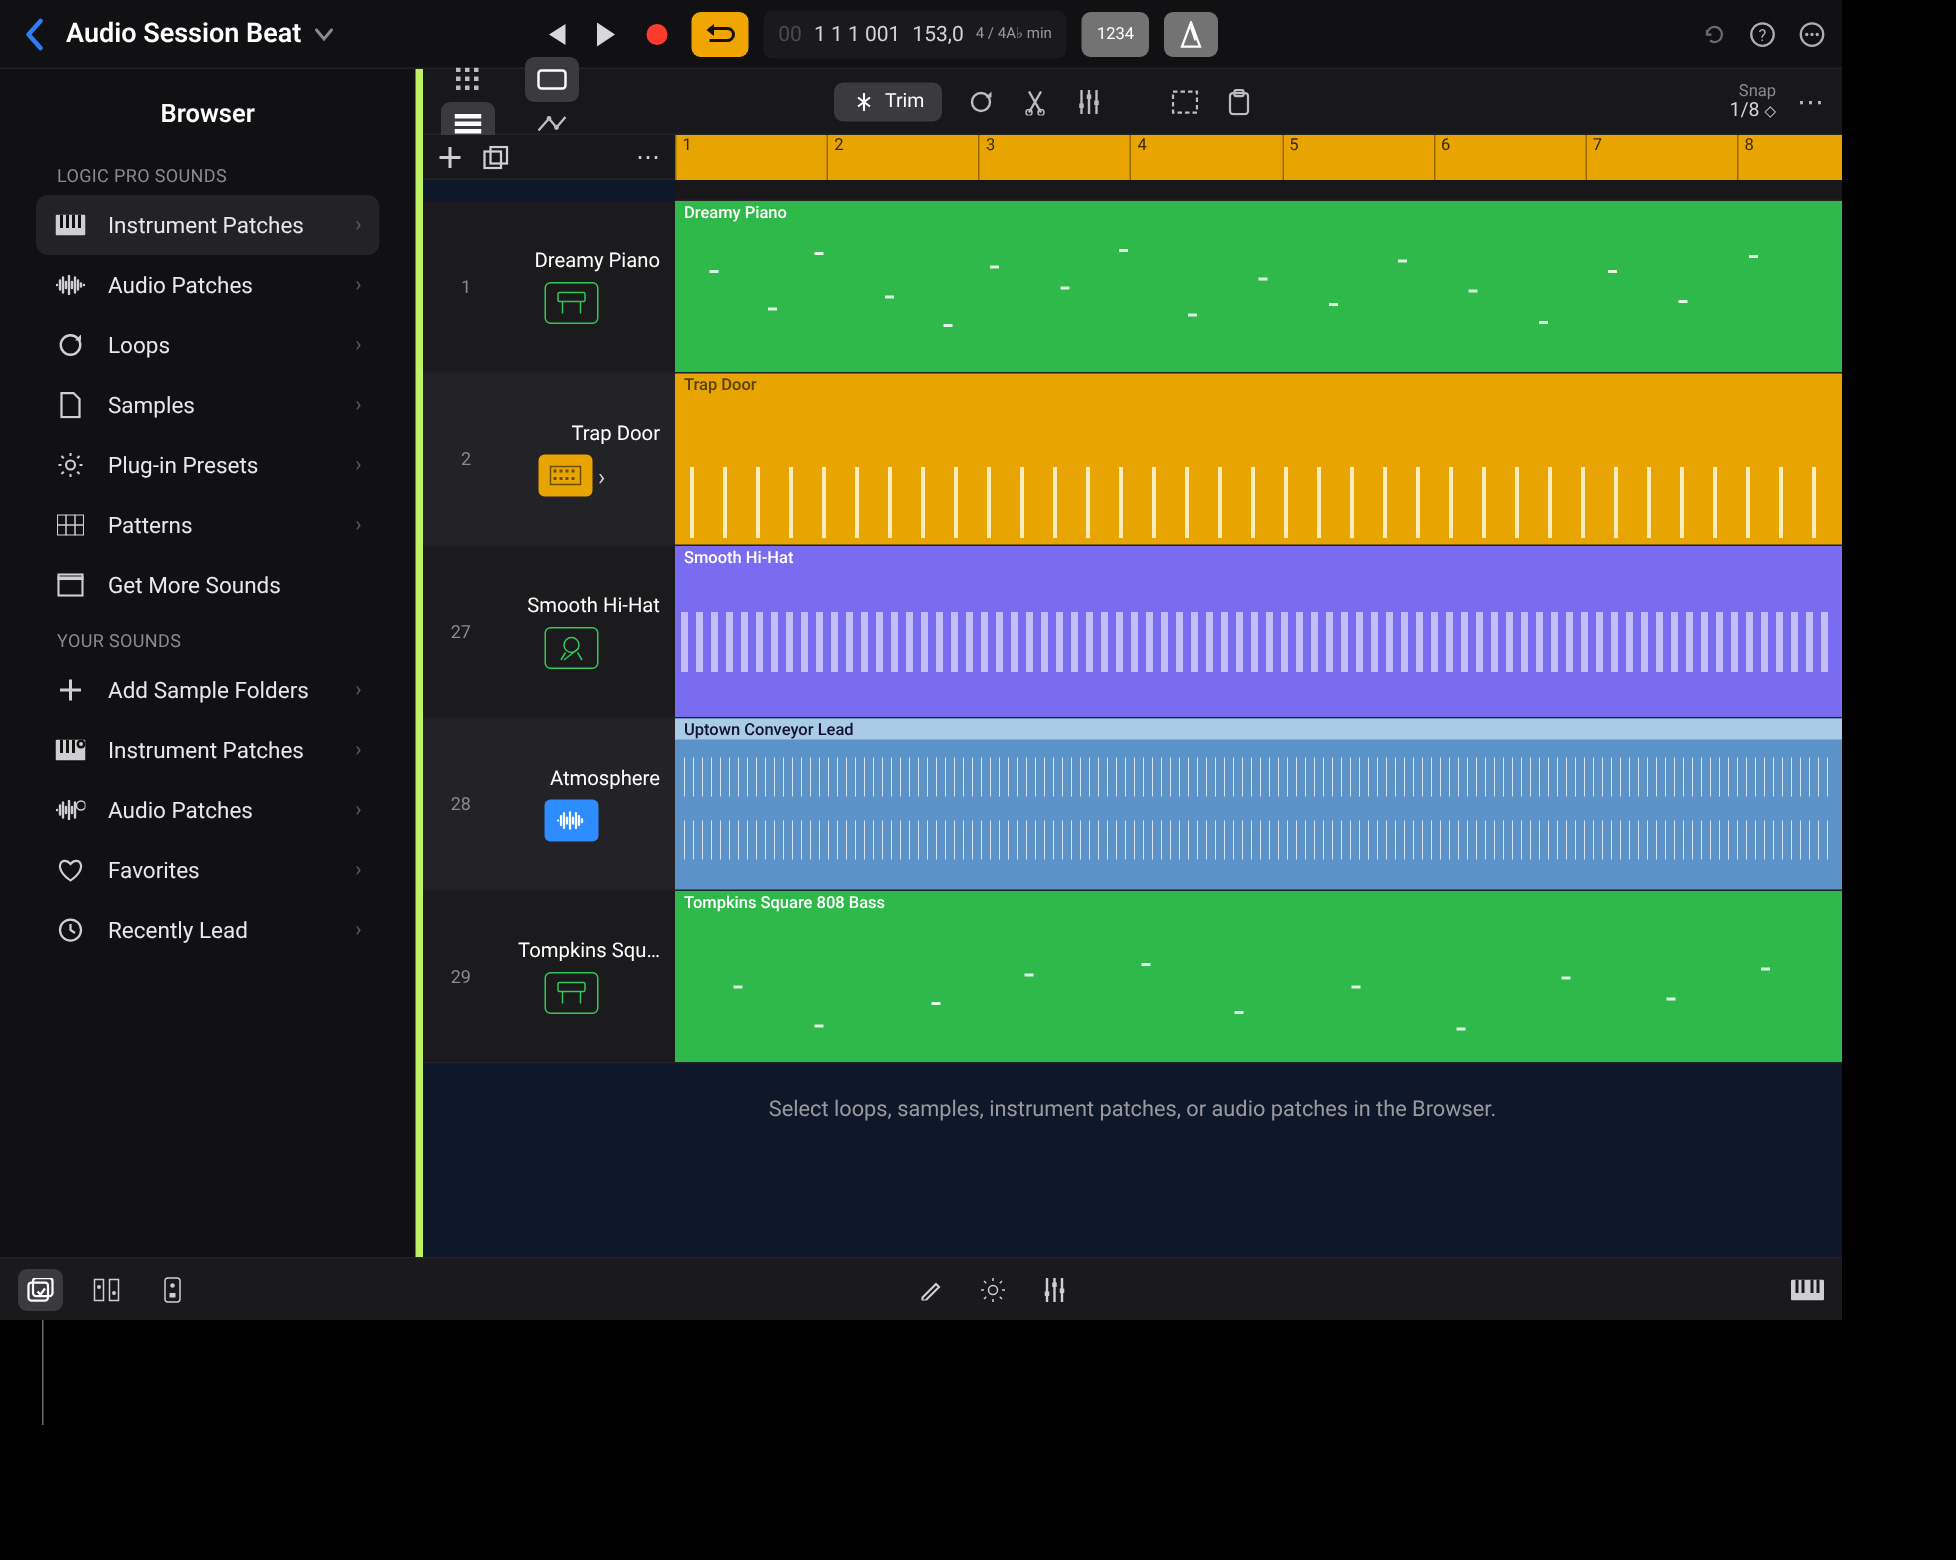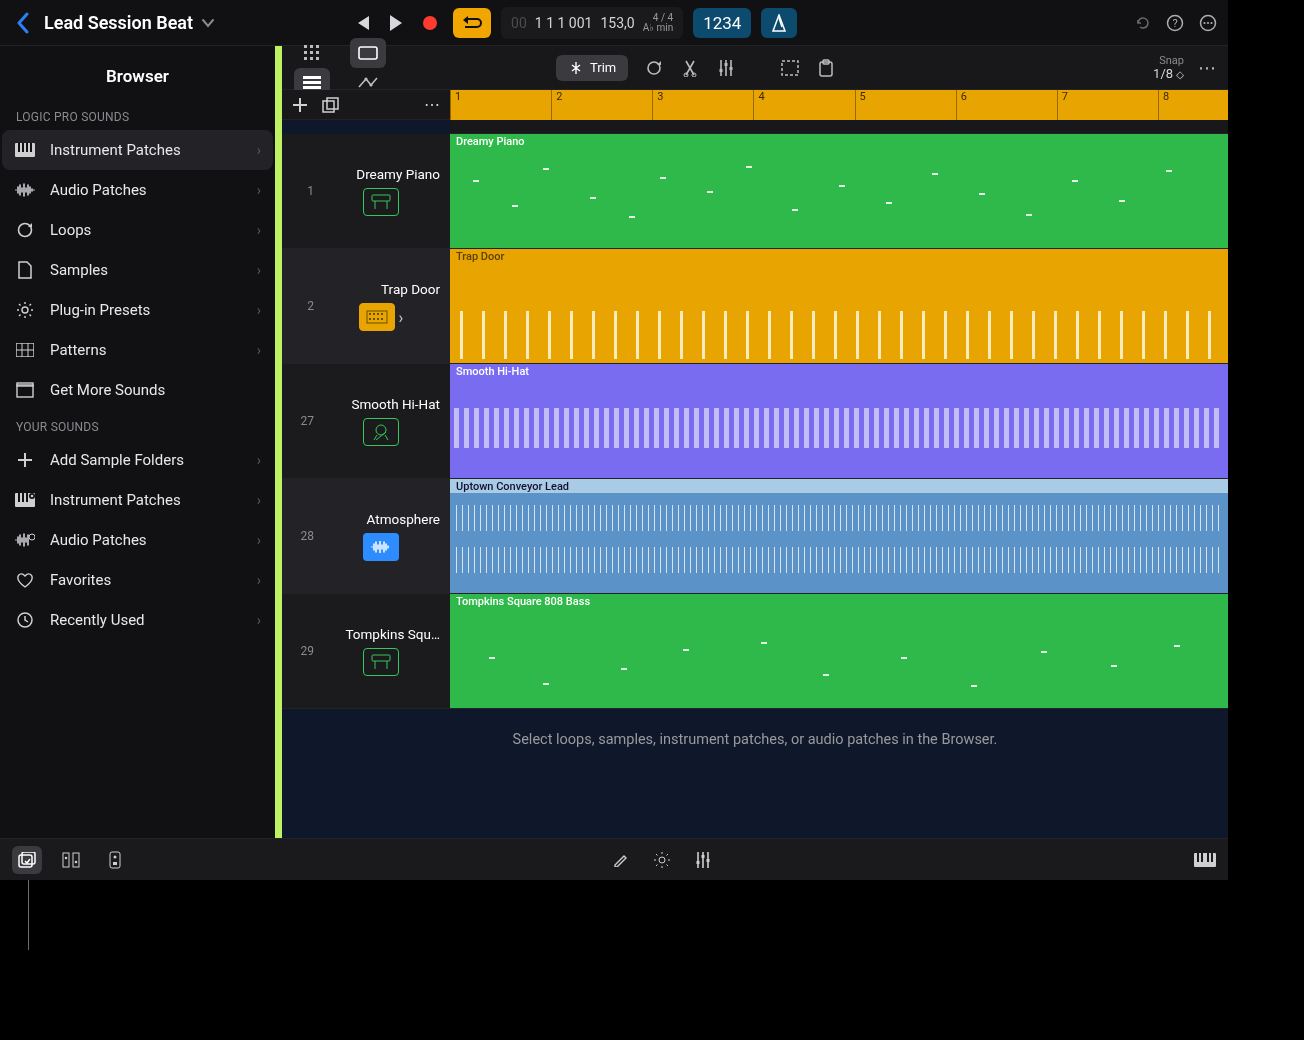--- a/index.html
+++ b/index.html
@@ -10,35 +10,35 @@
   .back-chevron { color:#2d7ff9; font-size:22px; padding:0 6px; cursor:pointer;}
   .proj-title { color:#fff; font-size:18px; font-weight:600; margin-left:8px;}
   .title-chevron { color:#8a8a8f; font-size:12px; margin-left:8px;}
   .transport-spacer{flex:0 0 130px;}
   .transport { display:flex; align-items:center; gap:0;}
   .t-btn { width:34px; height:32px; display:flex; align-items:center; justify-content:center; color:#d8d8dc; font-size:16px; cursor:pointer;}
   .t-rec { color:#ff3b30; font-size:18px;}
   .t-cycle { background:#f0a500; color:#111; border-radius:6px; width:38px; height:30px; display:flex; align-items:center;justify-content:center; margin-left:6px;}
   .lcd { background:#1a1a1d; border-radius:6px; height:32px; margin-left:10px; padding:0 10px; display:flex; align-items:center; gap:8px; color:#d4d4d8; font-size:14px;}
   .lcd .dim{color:#4b4b4f;}
-  .lcd .sig{font-size:10px; line-height:10px; color:#999; display:flex;flex-direction:column; align-items:flex-end;}
-  .badge { height:30px; border-radius:6px; background:#0c4a6e; color:#fff; font-size:17px; display:flex; align-items:center; padding:0 10px; margin-left:10px;}
+  .lcd .sig{font-size:10px; line-height:10px; color:#999; display:flex;flex-direction:row; align-items:flex-end;}
+  .badge { height:30px; border-radius:6px; background:#737373; color:#fff; font-size:11px; display:flex; align-items:center; padding:0 10px; margin-left:10px;}
   .top-right{margin-left:auto; display:flex; gap:14px; color:#8a8a8f;}
   .top-right span{cursor:pointer; font-size:16px;}
   .secbtn{width:36px; height:30px; border-radius:6px; display:flex;align-items:center;justify-content:center; color:#bcbcbe; cursor:pointer; font-size:16px;}
   .secbtn.active{background:#3a3a3f;}
   .secspace{width:20px;}
   .trim{ display:flex; align-items:center; gap:6px; background:#3a3a3f; border-radius:6px; padding:5px 12px; color:#fff; font-size:13px;}
   .snapbox{margin-left:auto; text-align:right; color:#8a8a8f; font-size:11px; line-height:13px;}
   .snapbox .val{color:#d4d4d8; font-size:13px;}
   .dots{color:#bcbcbe; font-size:18px; margin-left:14px; cursor:pointer;}
   
   .main{position:absolute; top:46px; left:0; right:0; bottom:42px; display:flex;}
   
-  .sidebar{width:282px; background:#111114; border-right:7px solid #bef264; display:flex; flex-direction:column; padding:8px 2px; overflow:hidden;}
+  .sidebar{width:282px; background:#111114; border-right:5px solid #bef264; display:flex; flex-direction:column; padding:8px 24px; overflow:hidden;}
   .sidebar h2{color:#fff; font-size:17px; font-weight:600; text-align:center; padding:12px 0 14px;}
   .sechdr{color:#8a8a8f; font-size:12px; letter-spacing:.02em; padding:10px 14px 6px;}
   .sitem{display:flex; align-items:center; height:40px; padding:0 12px; border-radius:8px; cursor:pointer; gap:14px; color:#e8e8ea; font-size:15px;}
   .sitem:hover, .sitem.sel{background:#232327;}
   .sitem .chev{margin-left:auto; color:#5a5a5e; font-size:14px;}
   .sitem .ic{width:22px; display:flex;justify-content:center; color:#cfcfd2;}
   
   .trackarea{flex:1; display:flex; flex-direction:column; background:#0f172a;} 
   .hdrrow{height:30px; display:flex;}
   .hdrleft{width:168px; display:flex; align-items:center; padding:0 10px; gap:14px; color:#cfcfd2; background:#18181b; border-bottom:1px solid #232327;}
@@ -91,21 +91,21 @@
 <body>
 
 <div class="app">
 
   <div class="topbar">
     <span class="back-chevron">
       <svg width="14" height="22" viewBox="0 0 14 22">
           <path d="M11 2 L3 11 L11 20" stroke="#2d7ff9" stroke-width="3" fill="none" stroke-linecap="round" stroke-linejoin="round"></path>
         </svg>
     </span>
-    <span class="proj-title">Lead Session Beat</span>
+    <span class="proj-title">Audio Session Beat</span>
     <span class="title-chevron">
       <svg width="14" height="10" viewBox="0 0 14 10">
           <path d="M2 2 L7 8 L12 2" stroke="#8a8a8f" stroke-width="2" fill="none" stroke-linecap="round"></path>
         </svg>
     </span>
 
     <div class="transport-spacer"></div>
     <div class="transport">
       <span class="t-btn">
         <svg width="16" height="14" viewBox="0 0 16 14">
@@ -304,21 +304,21 @@
         <span>Favorites</span>
         <span class="chev">›</span>
       </div>
       <div class="sitem">
         <span class="ic">
             <svg width="18" height="18" viewBox="0 0 18 18">
               <circle cx="9" cy="9" r="7" stroke="#cfcfd2" stroke-width="1.5" fill="none"></circle>
               <path d="M9 5v4l3 2" stroke="#cfcfd2" stroke-width="1.5" fill="none"></path>
             </svg>
           </span>
-        <span>Recently Used</span>
+        <span>Recently Lead</span>
         <span class="chev">›</span>
       </div>
     </div>
 
     <div class="trackarea">
 
       <div style="height:44px; display:flex; align-items:center; padding:0 12px; background:#18181b; border-bottom:1px solid #232327;">
         <div class="grp">
           <span class="secbtn">
               <svg width="16" height="16" viewBox="0 0 16 16">

